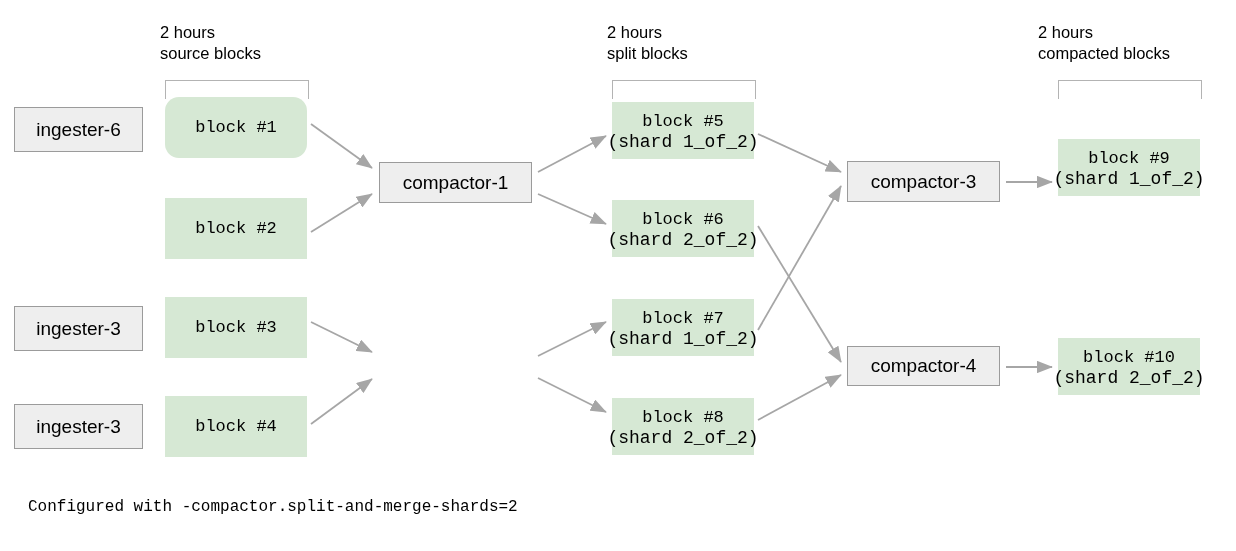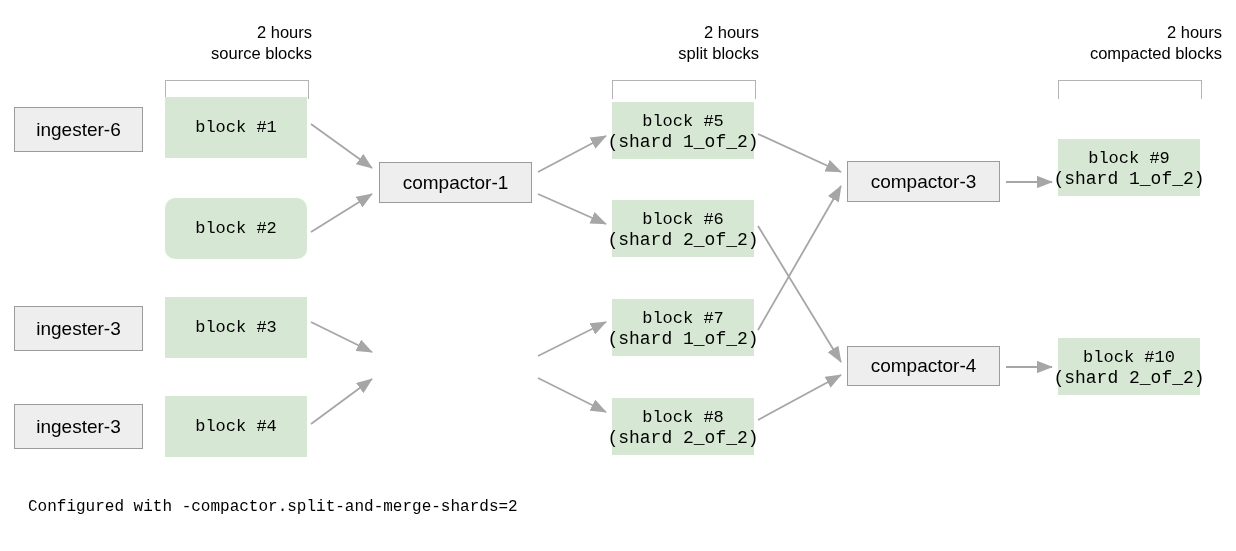--- a/index.html
+++ b/index.html
@@ -24,21 +24,21 @@
     left: 0;
     top: 0;
     width: 1236px;
     height: 551px;
     pointer-events: none;
   }
 
   
   .col-header {
     position: absolute;
-    text-align: right;
+    text-align: left;
     font-family: "Liberation Sans", sans-serif;
     font-size: 16.5px;
     line-height: 21px;
     color: #000000;
     white-space: nowrap;
   }
   .col-header .hdr-line {
     display: block;
   }
 
@@ -149,24 +149,24 @@
   <div class="node-box" style="left:14px; top:107px; width:129px; height:45px;">
     <span>ingester-6</span>
   </div>
   <div class="node-box" style="left:14px; top:306px; width:129px; height:45px;">
     <span>ingester-3</span>
   </div>
   <div class="node-box" style="left:14px; top:404px; width:129px; height:45px;">
     <span>ingester-3</span>
   </div>
 
-  <div class="block-box single" style="left:165px; top:97px; width:142px; height:61px;">
+  <div class="block-box single" style="left:165px; top:97px; width:142px; height:61px;border-radius:14px;">
     <span class="blk-title">block #1</span>
   </div>
-  <div class="block-box single" style="left:165px; top:198px; width:142px; height:61px;border-radius:10px;">
+  <div class="block-box single" style="left:165px; top:198px; width:142px; height:61px;">
     <span class="blk-title">block #2</span>
   </div>
   <div class="block-box single" style="left:165px; top:297px; width:142px; height:61px;">
     <span class="blk-title">block #3</span>
   </div>
   <div class="block-box single" style="left:165px; top:396px; width:142px; height:61px;">
     <span class="blk-title">block #4</span>
   </div>
 
   <div class="node-box" style="left:379px; top:162px; width:153px; height:41px;">

